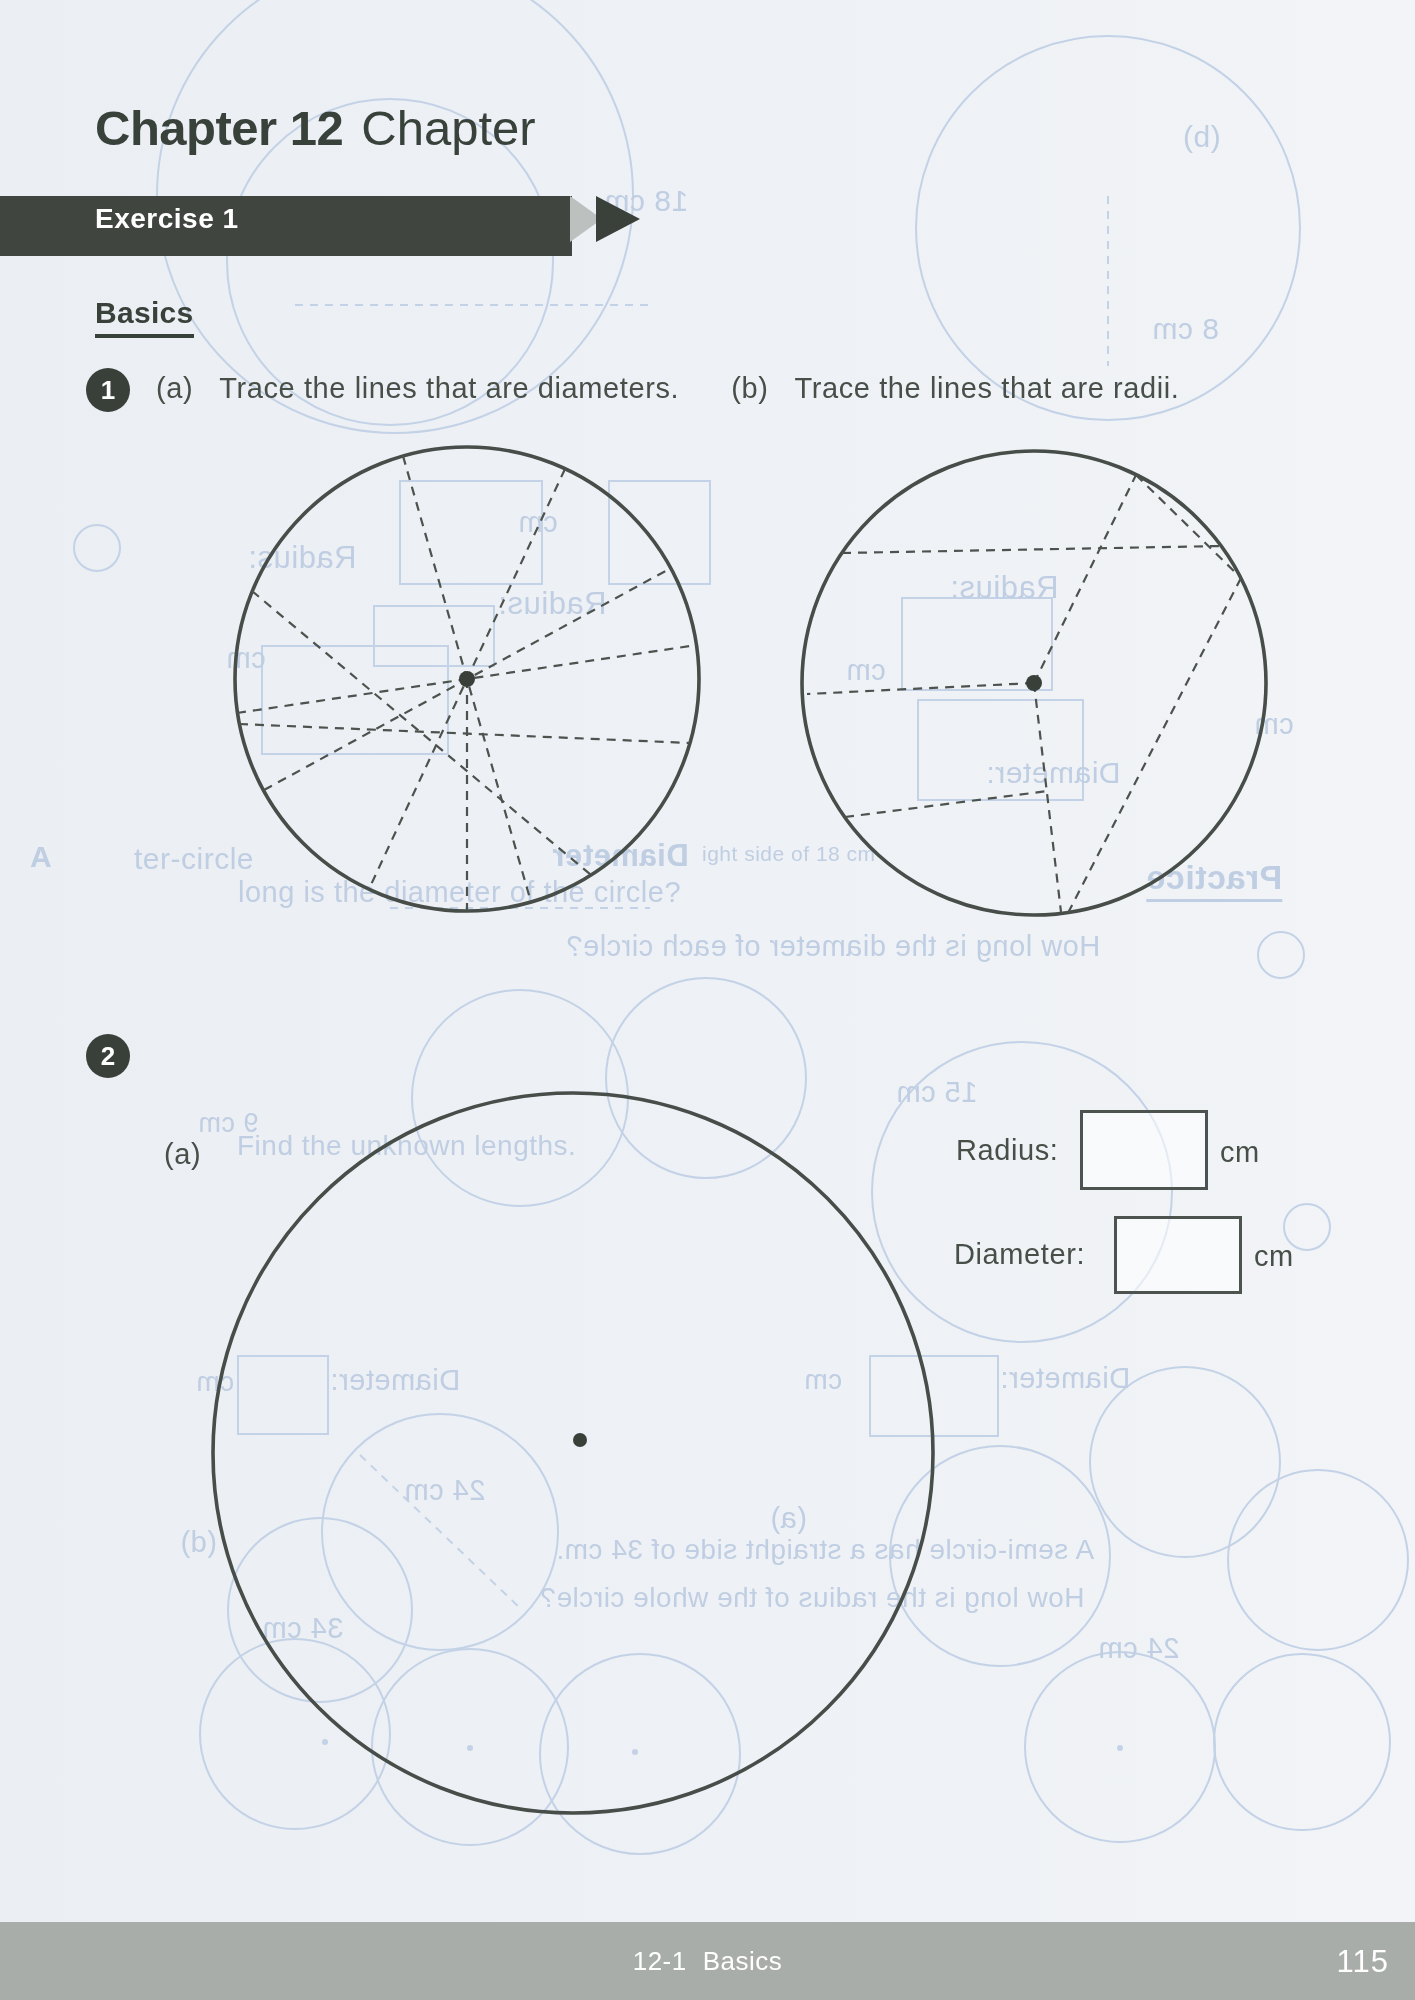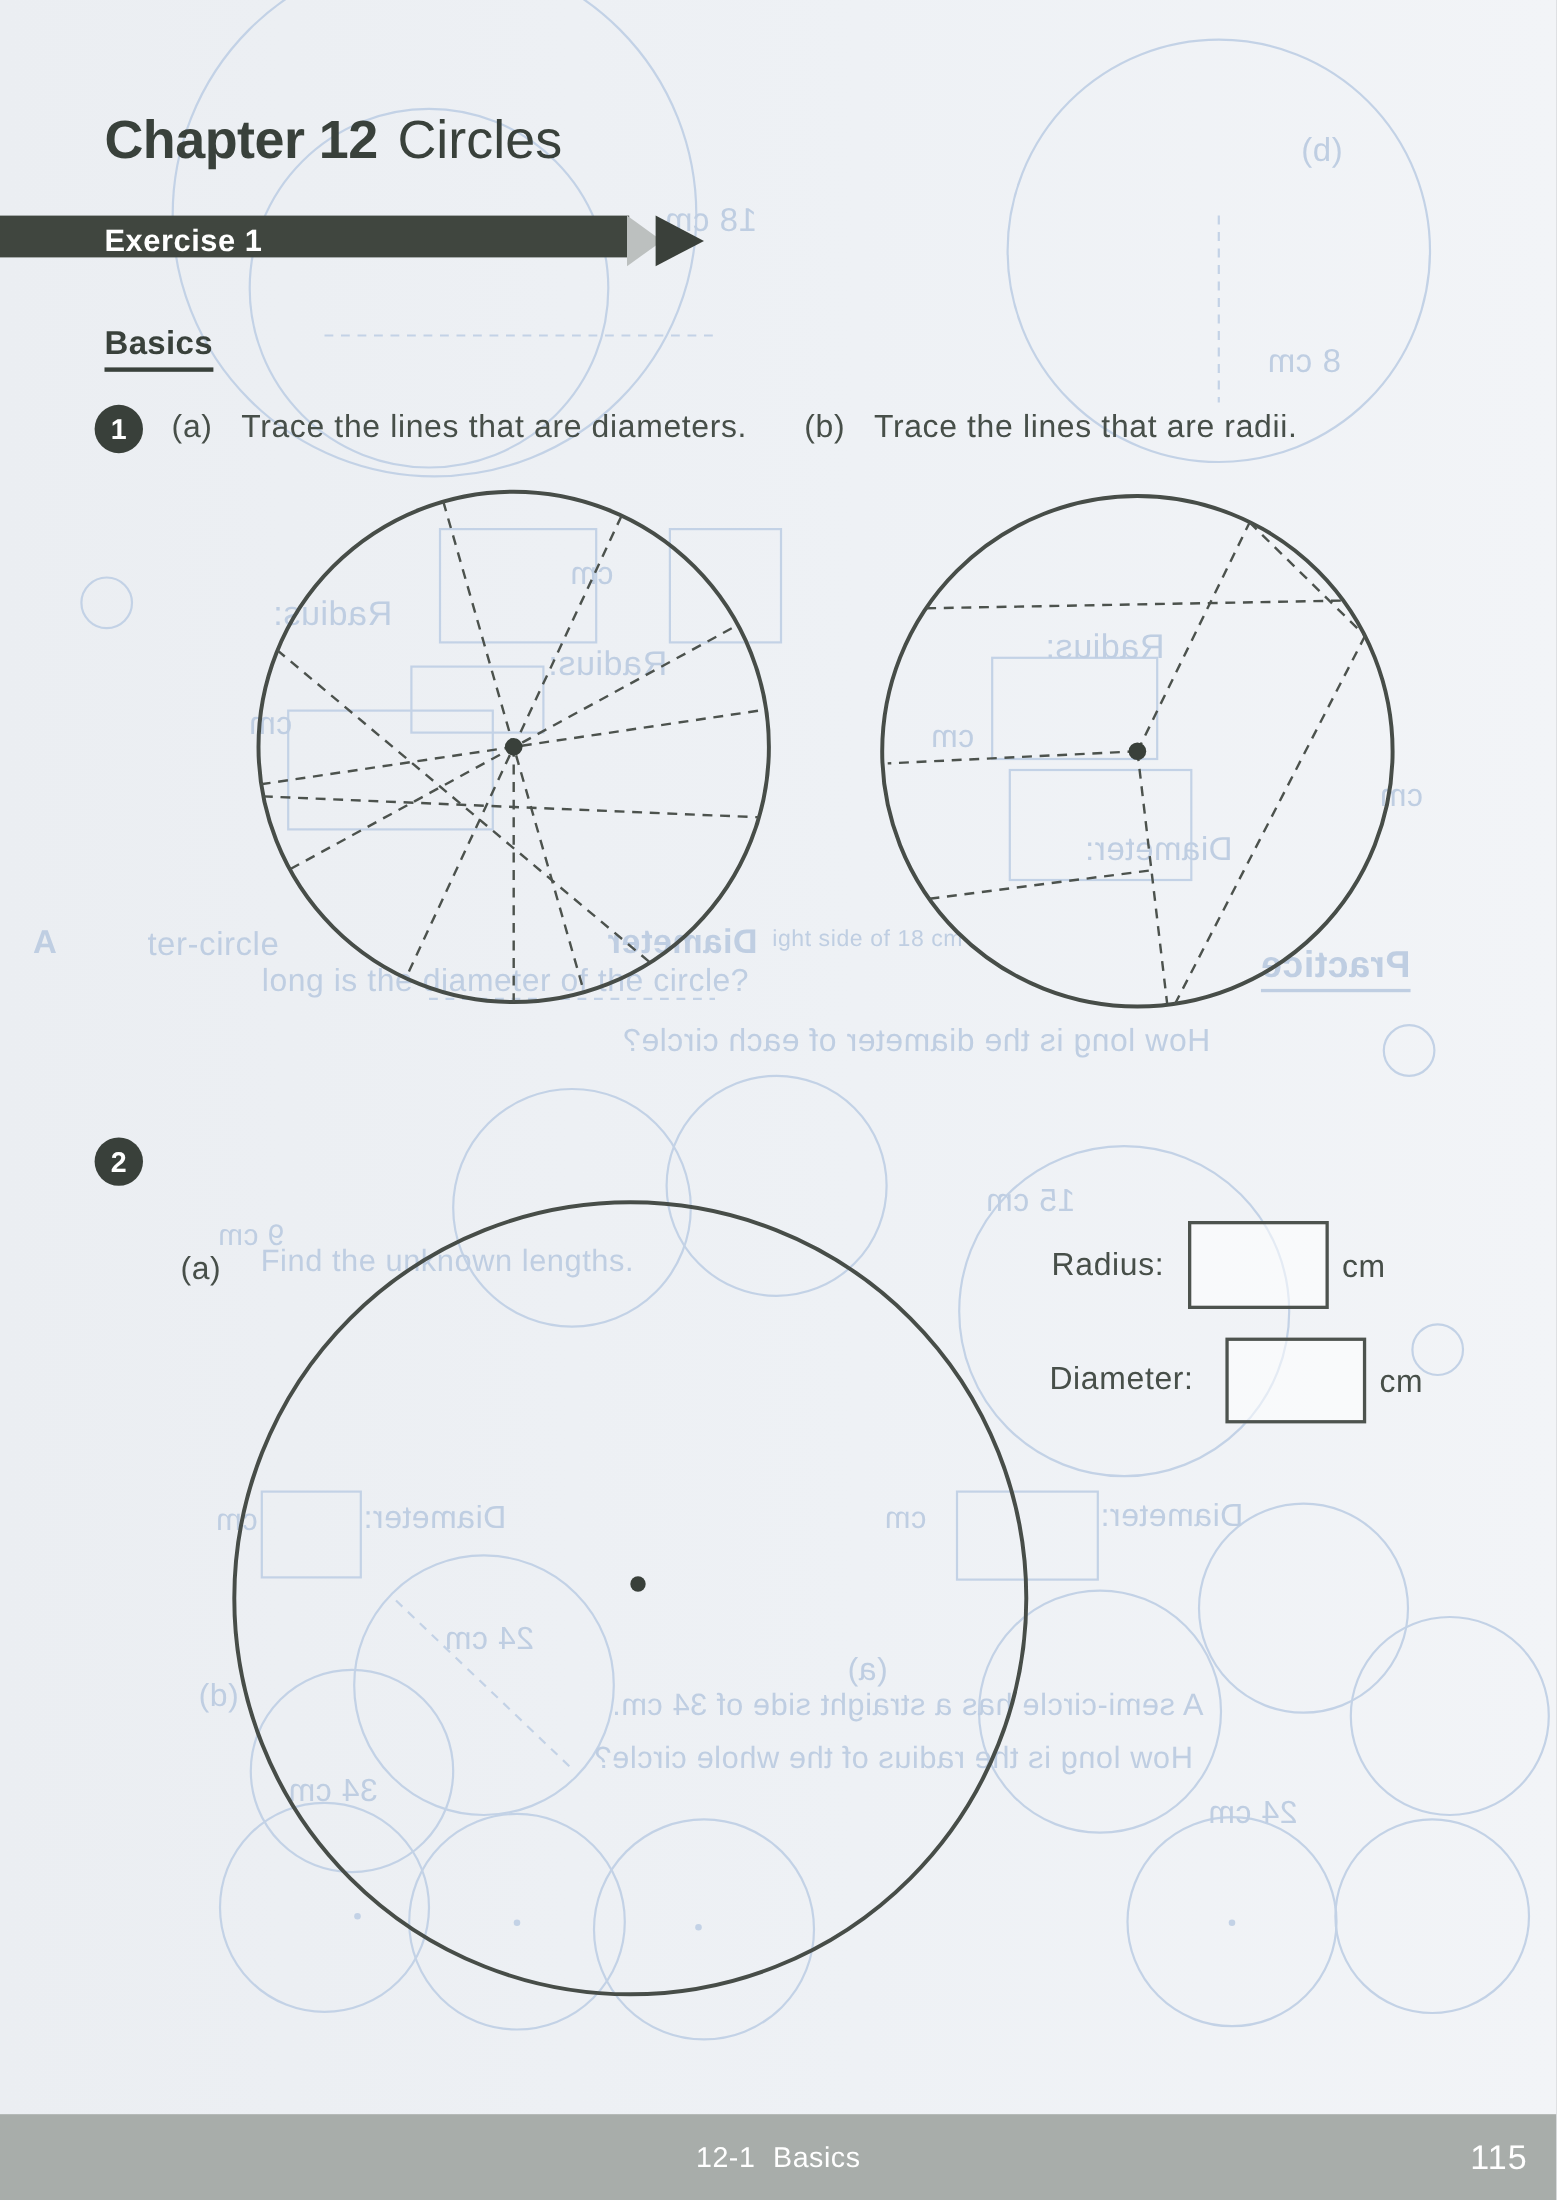--- a/index.html
+++ b/index.html
@@ -8,21 +8,21 @@
         font-family:"Liberation Sans",sans-serif;}
   
   .ghost-svg{position:absolute;left:0;top:0;filter:blur(0.6px);}
   #ghost-texts div{position:absolute;white-space:nowrap;filter:blur(0.5px);letter-spacing:0.5px;}
   .mir{transform:scaleX(-1);}
   .gu{border-bottom:3px solid currentColor;padding-bottom:2px;}
   
   .chapter{position:absolute;left:95px;top:100px;margin:0;font-size:49px;color:#39413b;
            font-weight:800;letter-spacing:-0.5px;}
   .chapter .light{font-weight:500;margin-left:18px;letter-spacing:0;}
-  .banner{position:absolute;left:0;top:196px;height:38px;width:572px;background:#40463f;
+  .banner{position:absolute;left:0;top:196px;height:60px;width:572px;background:#40463f;
           color:#fff;font-size:28px;font-weight:700;line-height:46px;
           padding-left:95px;box-sizing:border-box;letter-spacing:0.5px;}
   .banner-silver{position:absolute;left:570px;top:196px;width:0;height:0;
           border-top:23px solid transparent;border-bottom:23px solid transparent;
           border-left:32px solid #bcc0bf;}
   .banner-tip{position:absolute;left:596px;top:196px;width:0;height:0;
           border-top:23px solid transparent;border-bottom:23px solid transparent;
           border-left:44px solid #3a403a;}
   
   .basics{position:absolute;left:95px;top:296px;font-size:30px;font-weight:800;color:#39413b;
@@ -124,21 +124,21 @@
       <div class="mir" style="left: 1000px; top: 1362px; font-size: 29px; color: rgb(191, 206, 226);">Diameter:</div>
       <div class="mir" style="left: 404px; top: 1474px; font-size: 29px; color: rgb(191, 206, 226);">24 cm</div>
       <div class="mir" style="left: 770px; top: 1502px; font-size: 29px; color: rgb(191, 206, 226);">(a)</div>
       <div class="mir" style="left: 556px; top: 1534px; font-size: 28px; color: rgb(191, 206, 226);">A semi-circle has a straight side of 34 cm.</div>
       <div class="mir" style="left: 540px; top: 1582px; font-size: 28px; color: rgb(191, 206, 226);">How long is the radius of the whole circle?</div>
       <div class="mir" style="left: 262px; top: 1612px; font-size: 29px; color: rgb(191, 206, 226);">34 cm</div>
       <div class="mir" style="left: 1098px; top: 1632px; font-size: 29px; color: rgb(191, 206, 226);">24 cm</div>
       <div class="mir" style="left: 180px; top: 1526px; font-size: 29px; color: rgb(191, 206, 226);">(d)</div>
     </div>
 
-  <h1 class="chapter"><span>Chapter 12</span><span class="light">Circles</span></h1>
+  <h1 class="chapter"><span>Chapter 12</span><span class="light">Chapter</span></h1>
 
   <div class="banner">
     <span>Exercise 1</span>
   </div>
   <div class="banner-silver"></div>
   <div class="banner-tip"></div>
 
   <div class="basics">Basics</div>
 
   <div class="badge" id="badge1">1</div>

